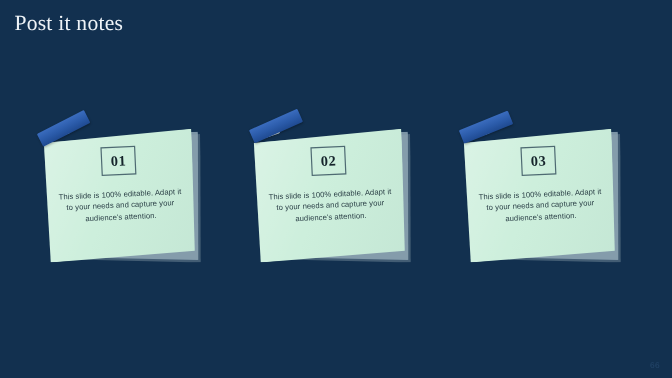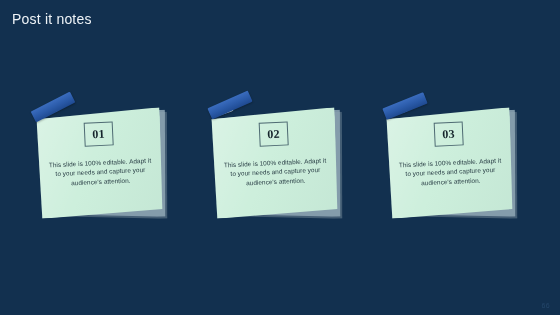--- a/index.html
+++ b/index.html
@@ -26,22 +26,22 @@
     position: absolute;
     left: 0;
     top: 0;
     width: 560px;
     height: 36px;
   }
   #page-title {
     position: absolute;
     left: 12px;
     top: 10px;
-    font-family: Liberation Sans, sans-serif;
-    font-size: 14px;
+    font-family: Liberation Serif, serif;
+    font-size: 18px;
     line-height: 18px;
     color: #eef3f7;
     letter-spacing: 0.2px;
     white-space: nowrap;
   }
 
   
   #notes-row {
     position: absolute;
     left: 0;

